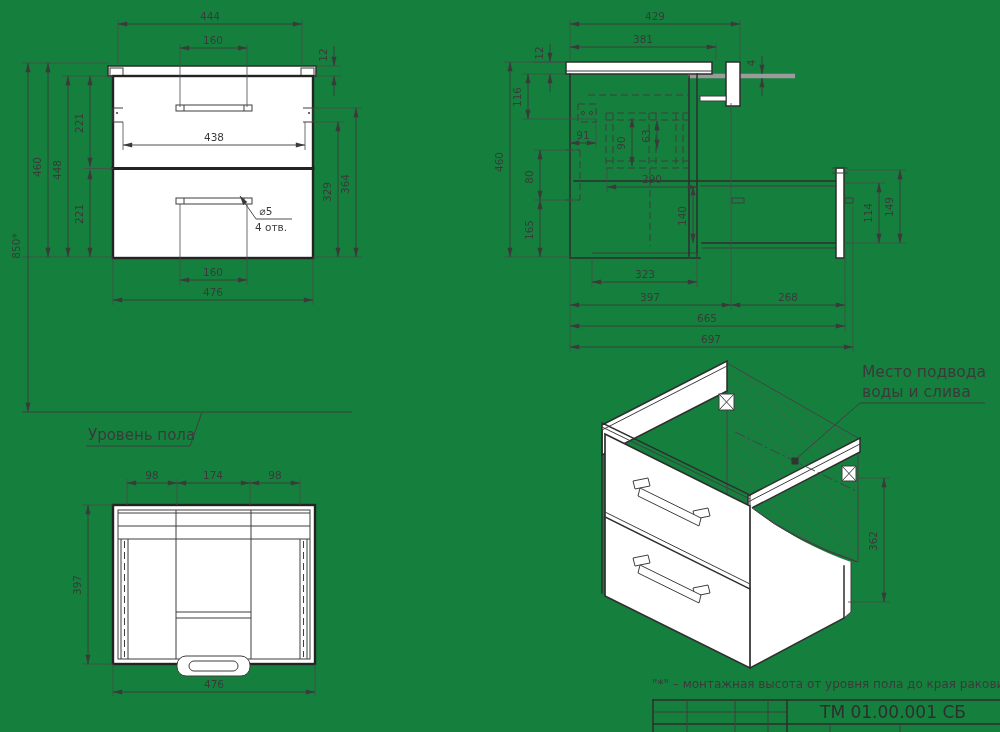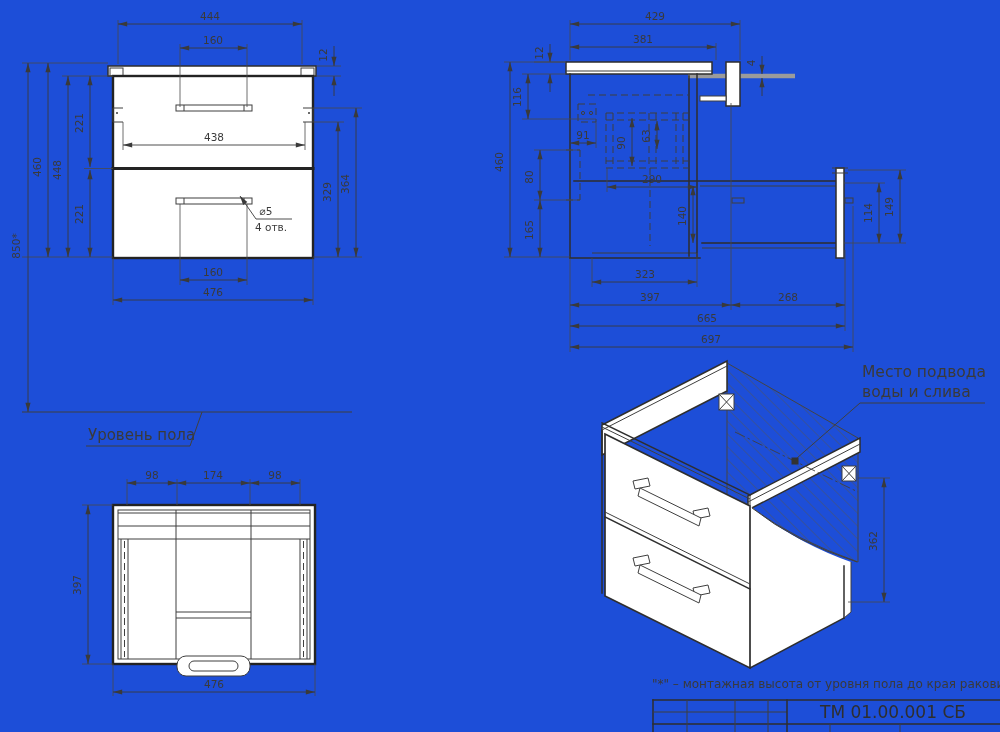--- a/index.html
+++ b/index.html
@@ -1,16 +1,16 @@
 <!DOCTYPE html>
 <html><head>
 <meta charset="utf-8">
 <style>
   html,body{margin:0;padding:0;background:#fff;}
-  .page{width:1000px;height:732px;background:#1d4ed8;position:relative;overflow:hidden;
+  .page{width:1000px;height:732px;background:#15803d;position:relative;overflow:hidden;
         font-family:"DejaVu Sans",sans-serif;}
   svg{display:block}
   .thick{stroke:#232323;stroke-width:2.4;fill:none;stroke-linecap:square}
   .med{stroke:#2e2e2e;stroke-width:1.5;fill:none;stroke-linecap:square}
   .thin{stroke:#3f3f3f;stroke-width:1;fill:none}
   .ext{stroke:#4a4a4a;stroke-width:.8;fill:none}
   .dim{stroke:#3a3a3a;stroke-width:.9;fill:none}
   .dash{stroke:#3f3f3f;stroke-width:1;stroke-dasharray:7 4;fill:none}
   .dashdot{stroke:#3f3f3f;stroke-width:.9;stroke-dasharray:11 3 2.5 3;fill:none}
   .grail{stroke:#9b9b9b;stroke-width:4.5;fill:none}

